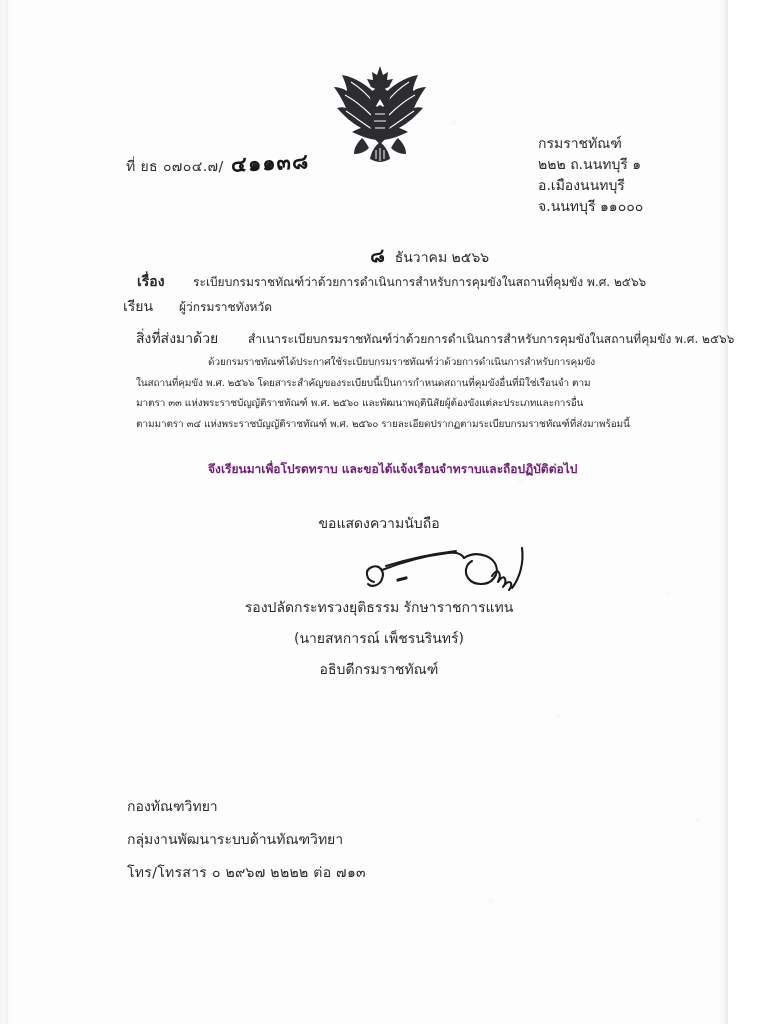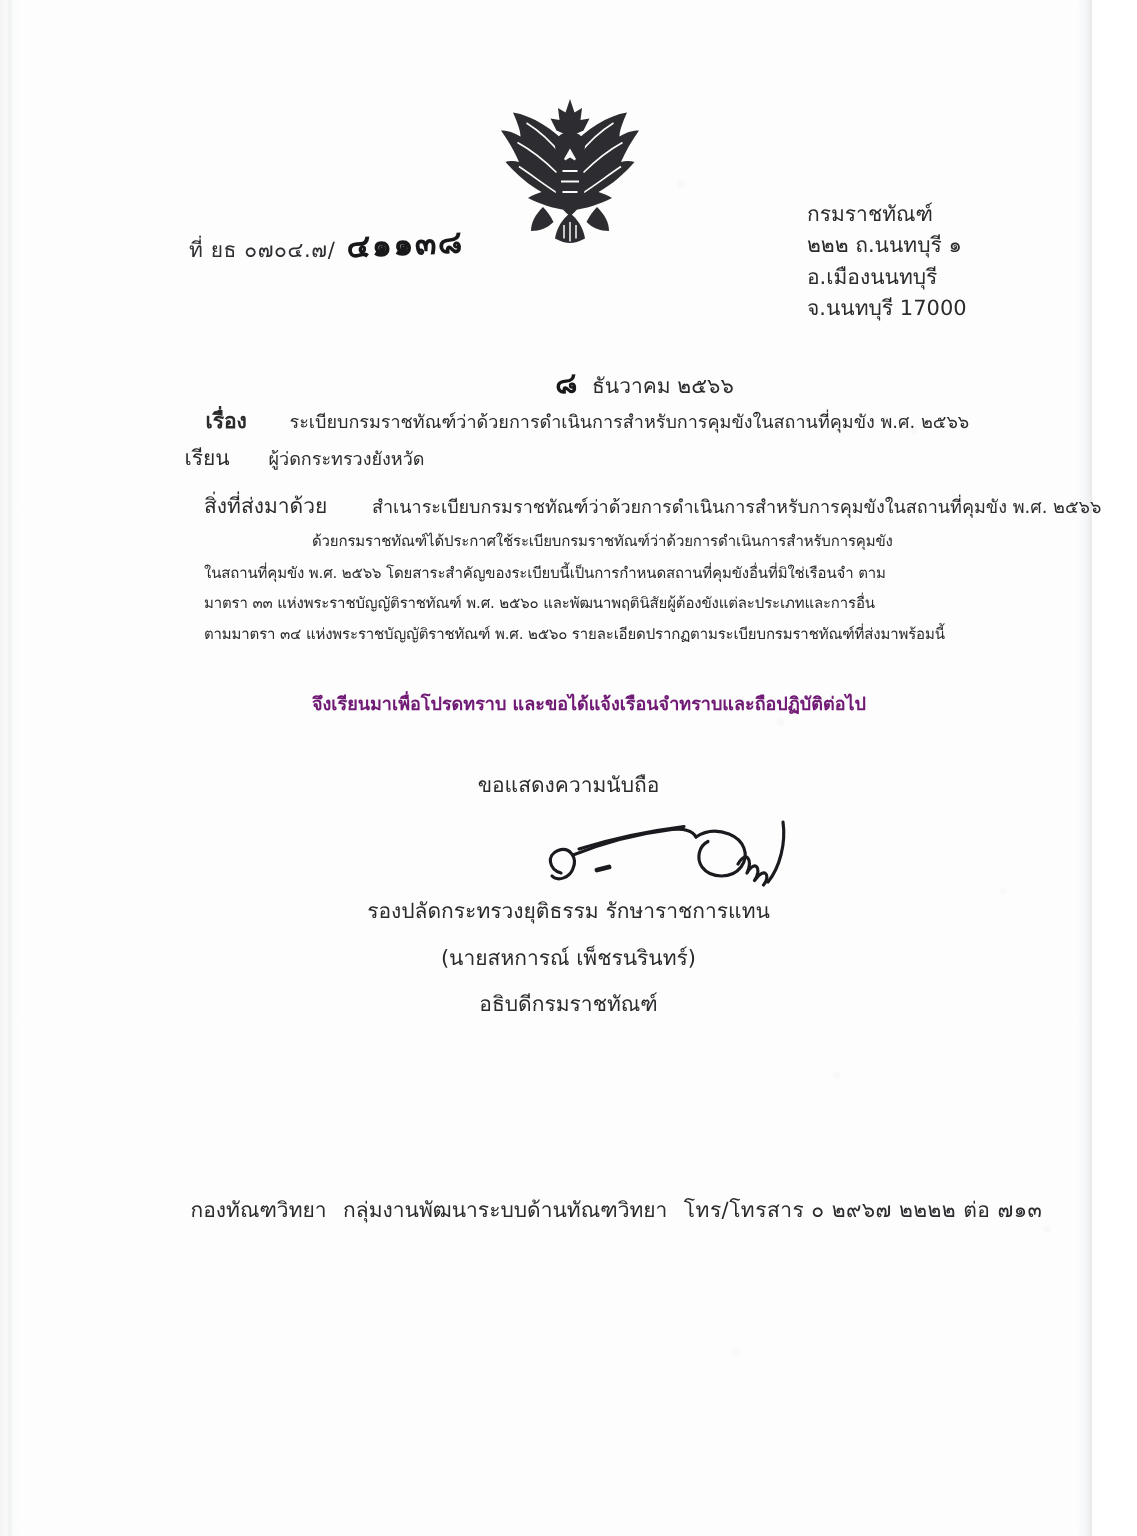--- a/index.html
+++ b/index.html
@@ -193,21 +193,21 @@
     flex-direction: column;
     gap: 9px;
   }
   .signer-block .sig-line { font-size: 14px; color: #2b2b2e; }
 
   
   .footer-block {
     position: absolute;
     left: 127px; top: 795px;
     display: flex;
-    flex-direction: row;
+    flex-direction: column;
     gap: 11px;
   }
   .footer-block .foot-line { font-size: 14px; color: #2b2b2e; }
   .footer-block .foot-line.phone { letter-spacing: .3px; }
 </style>
 </head>
 <body>
 
 <div class="scan-canvas">
 
@@ -253,36 +253,36 @@
 
   <div class="doc-number">
     <span class="doc-text typed">ที่ ยธ ๐๗๐๔.๗/</span>
     <span class="handwritten">๔๑๑๓๘</span>
   </div>
 
   <div class="address-block">
     <span class="doc-text addr-line">กรมราชทัณฑ์</span>
     <span class="doc-text addr-line">๒๒๒ ถ.นนทบุรี ๑</span>
     <span class="doc-text addr-line">อ.เมืองนนทบุรี</span>
-    <span class="doc-text addr-line">จ.นนทบุรี 17000</span>
+    <span class="doc-text addr-line">จ.นนทบุรี ๑๑๐๐๐</span>
   </div>
 
   <div class="date-line">
     <span class="day">๘</span>
     <span class="doc-text rest">ธันวาคม ๒๕๖๖</span>
   </div>
 
   <div class="field-row" id="row-subject">
     <span class="doc-text f-label">เรื่อง</span>
     <span class="doc-text f-value">ระเบียบกรมราชทัณฑ์ว่าด้วยการดำเนินการสำหรับการคุมขังในสถานที่คุมขัง พ.ศ. ๒๕๖๖</span>
   </div>
 
   <div class="field-row" id="row-attn">
     <span class="doc-text f-label">เรียน</span>
-    <span class="doc-text f-value">ผู้ว่ดกระทรวงยังหวัด</span>
+    <span class="doc-text f-value">ผู้ว่กรมราชทังหวัด</span>
   </div>
 
   <div class="field-row" id="row-enclosure">
     <span class="doc-text f-label">สิ่งที่ส่งมาด้วย</span>
     <span class="doc-text f-value">สำเนาระเบียบกรมราชทัณฑ์ว่าด้วยการดำเนินการสำหรับการคุมขังในสถานที่คุมขัง พ.ศ. ๒๕๖๖</span>
   </div>
 
   <div class="body-block">
     <div class="body-line indent">ด้วยกรมราชทัณฑ์ได้ประกาศใช้ระเบียบกรมราชทัณฑ์ว่าด้วยการดำเนินการสำหรับการคุมขัง</div>
     <div class="body-line">ในสถานที่คุมขัง พ.ศ. ๒๕๖๖ โดยสาระสำคัญของระเบียบนี้เป็นการกำหนดสถานที่คุมขังอื่นที่มิใช่เรือนจำ ตาม</div>

